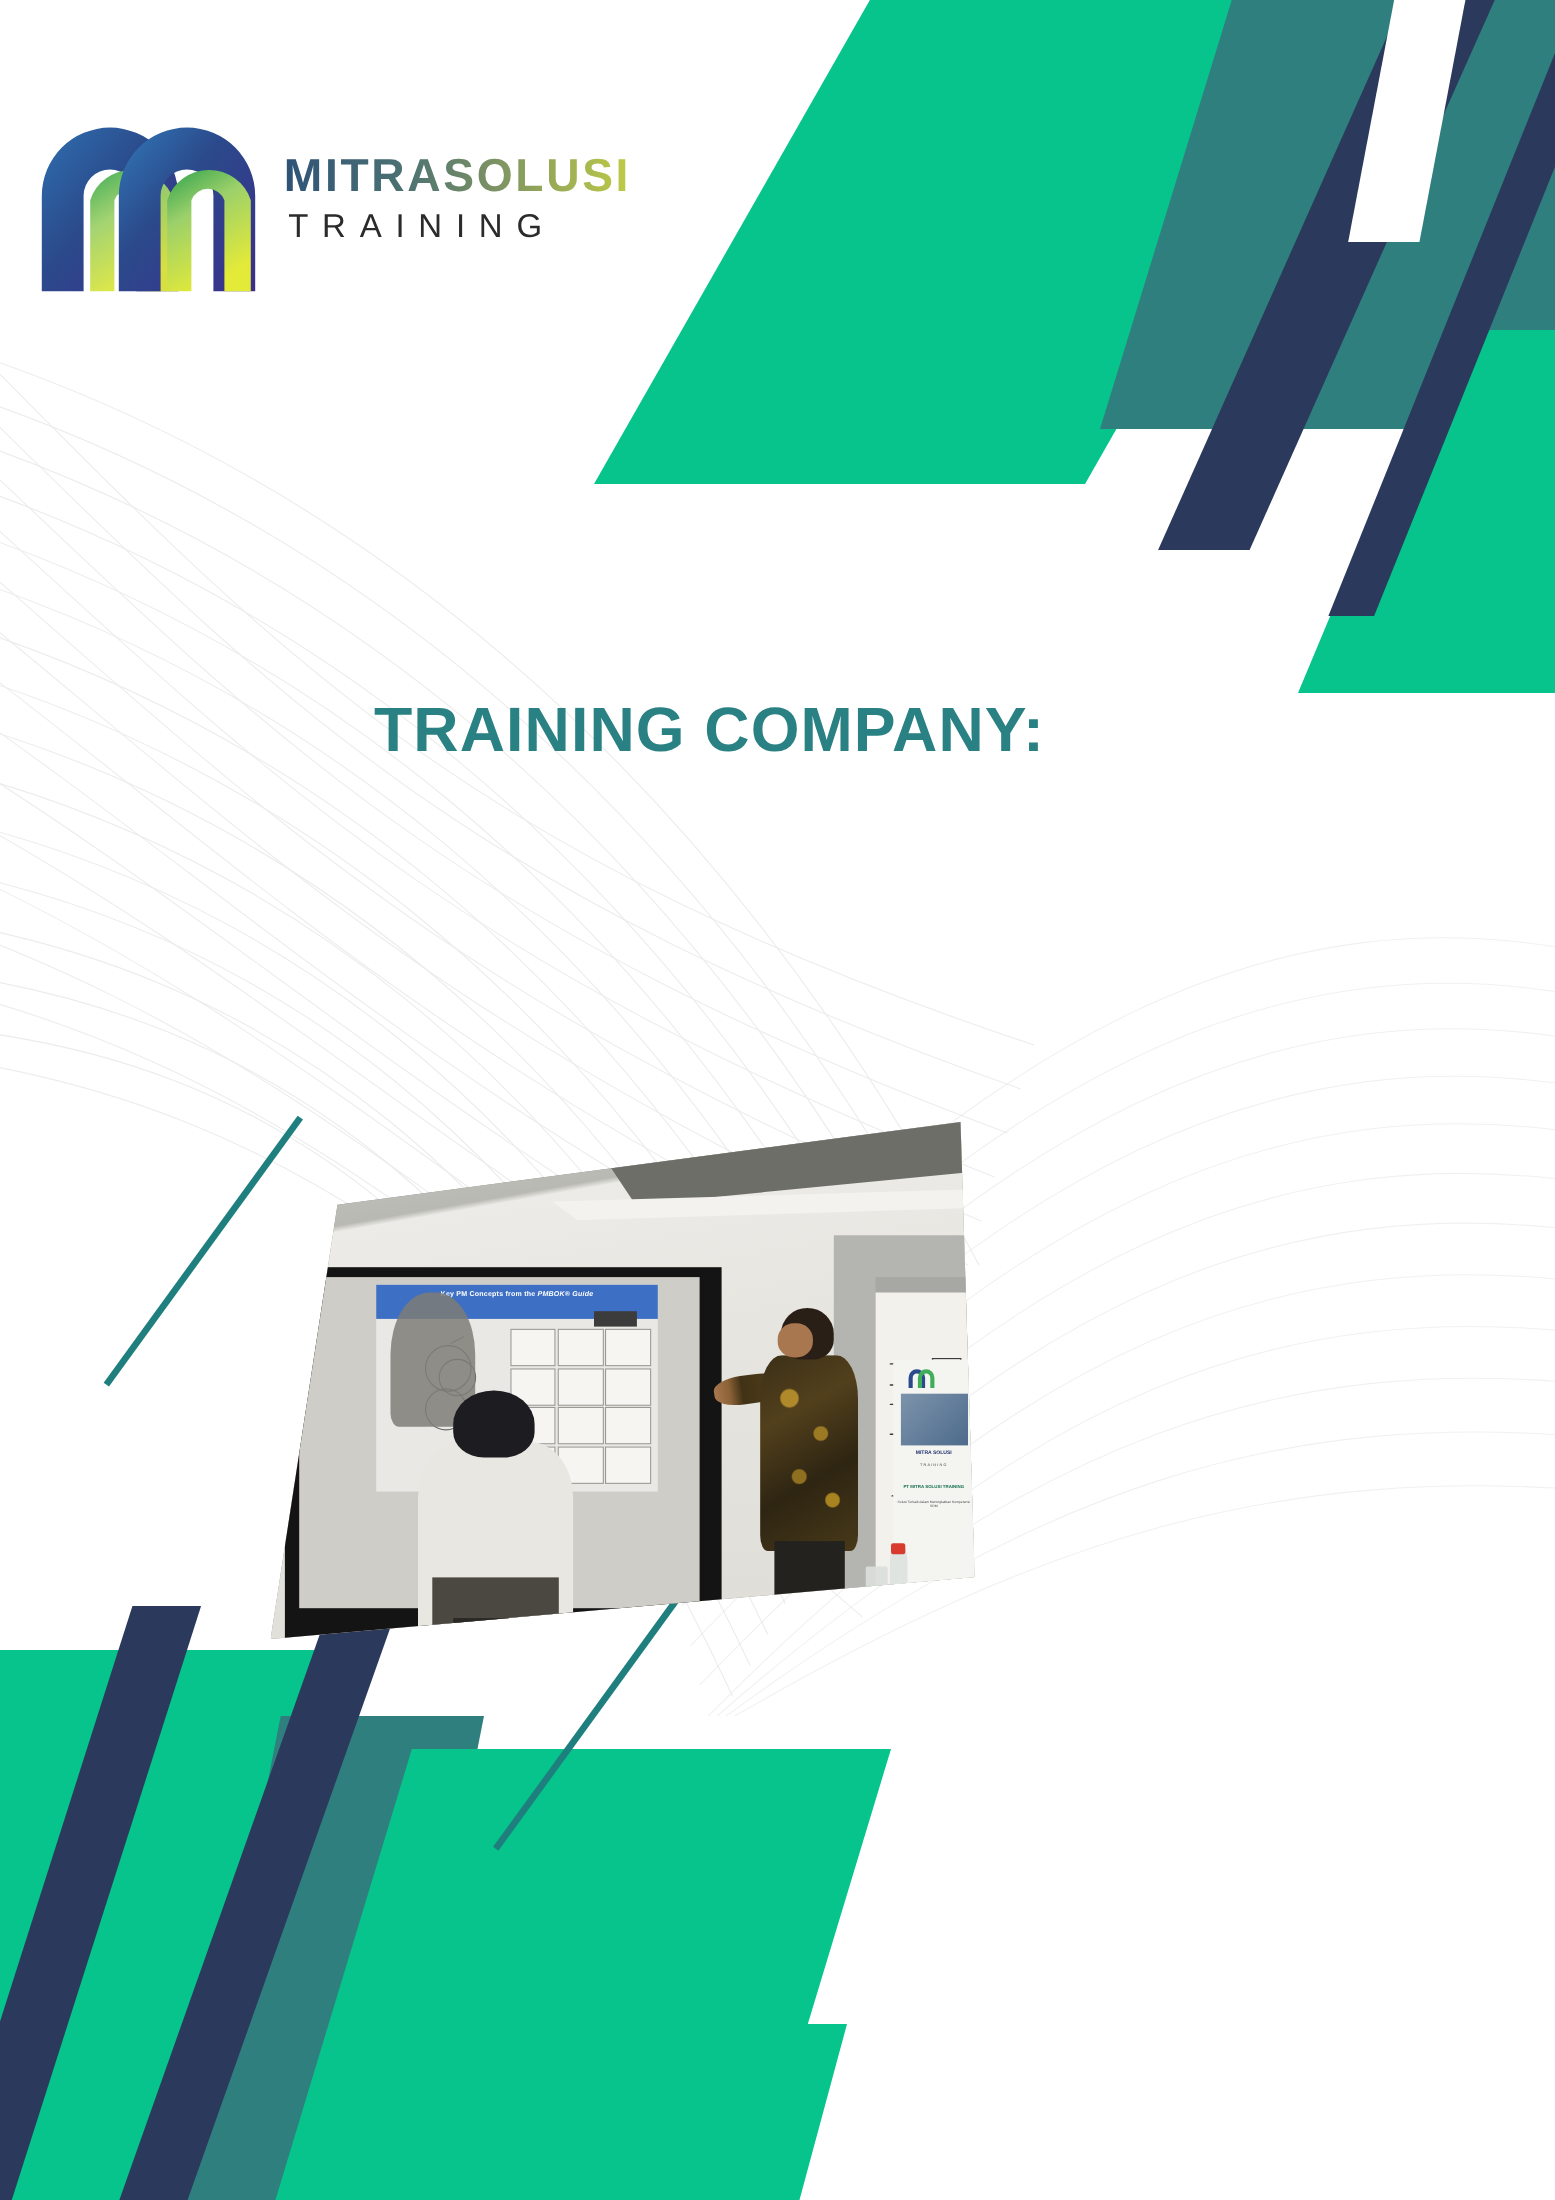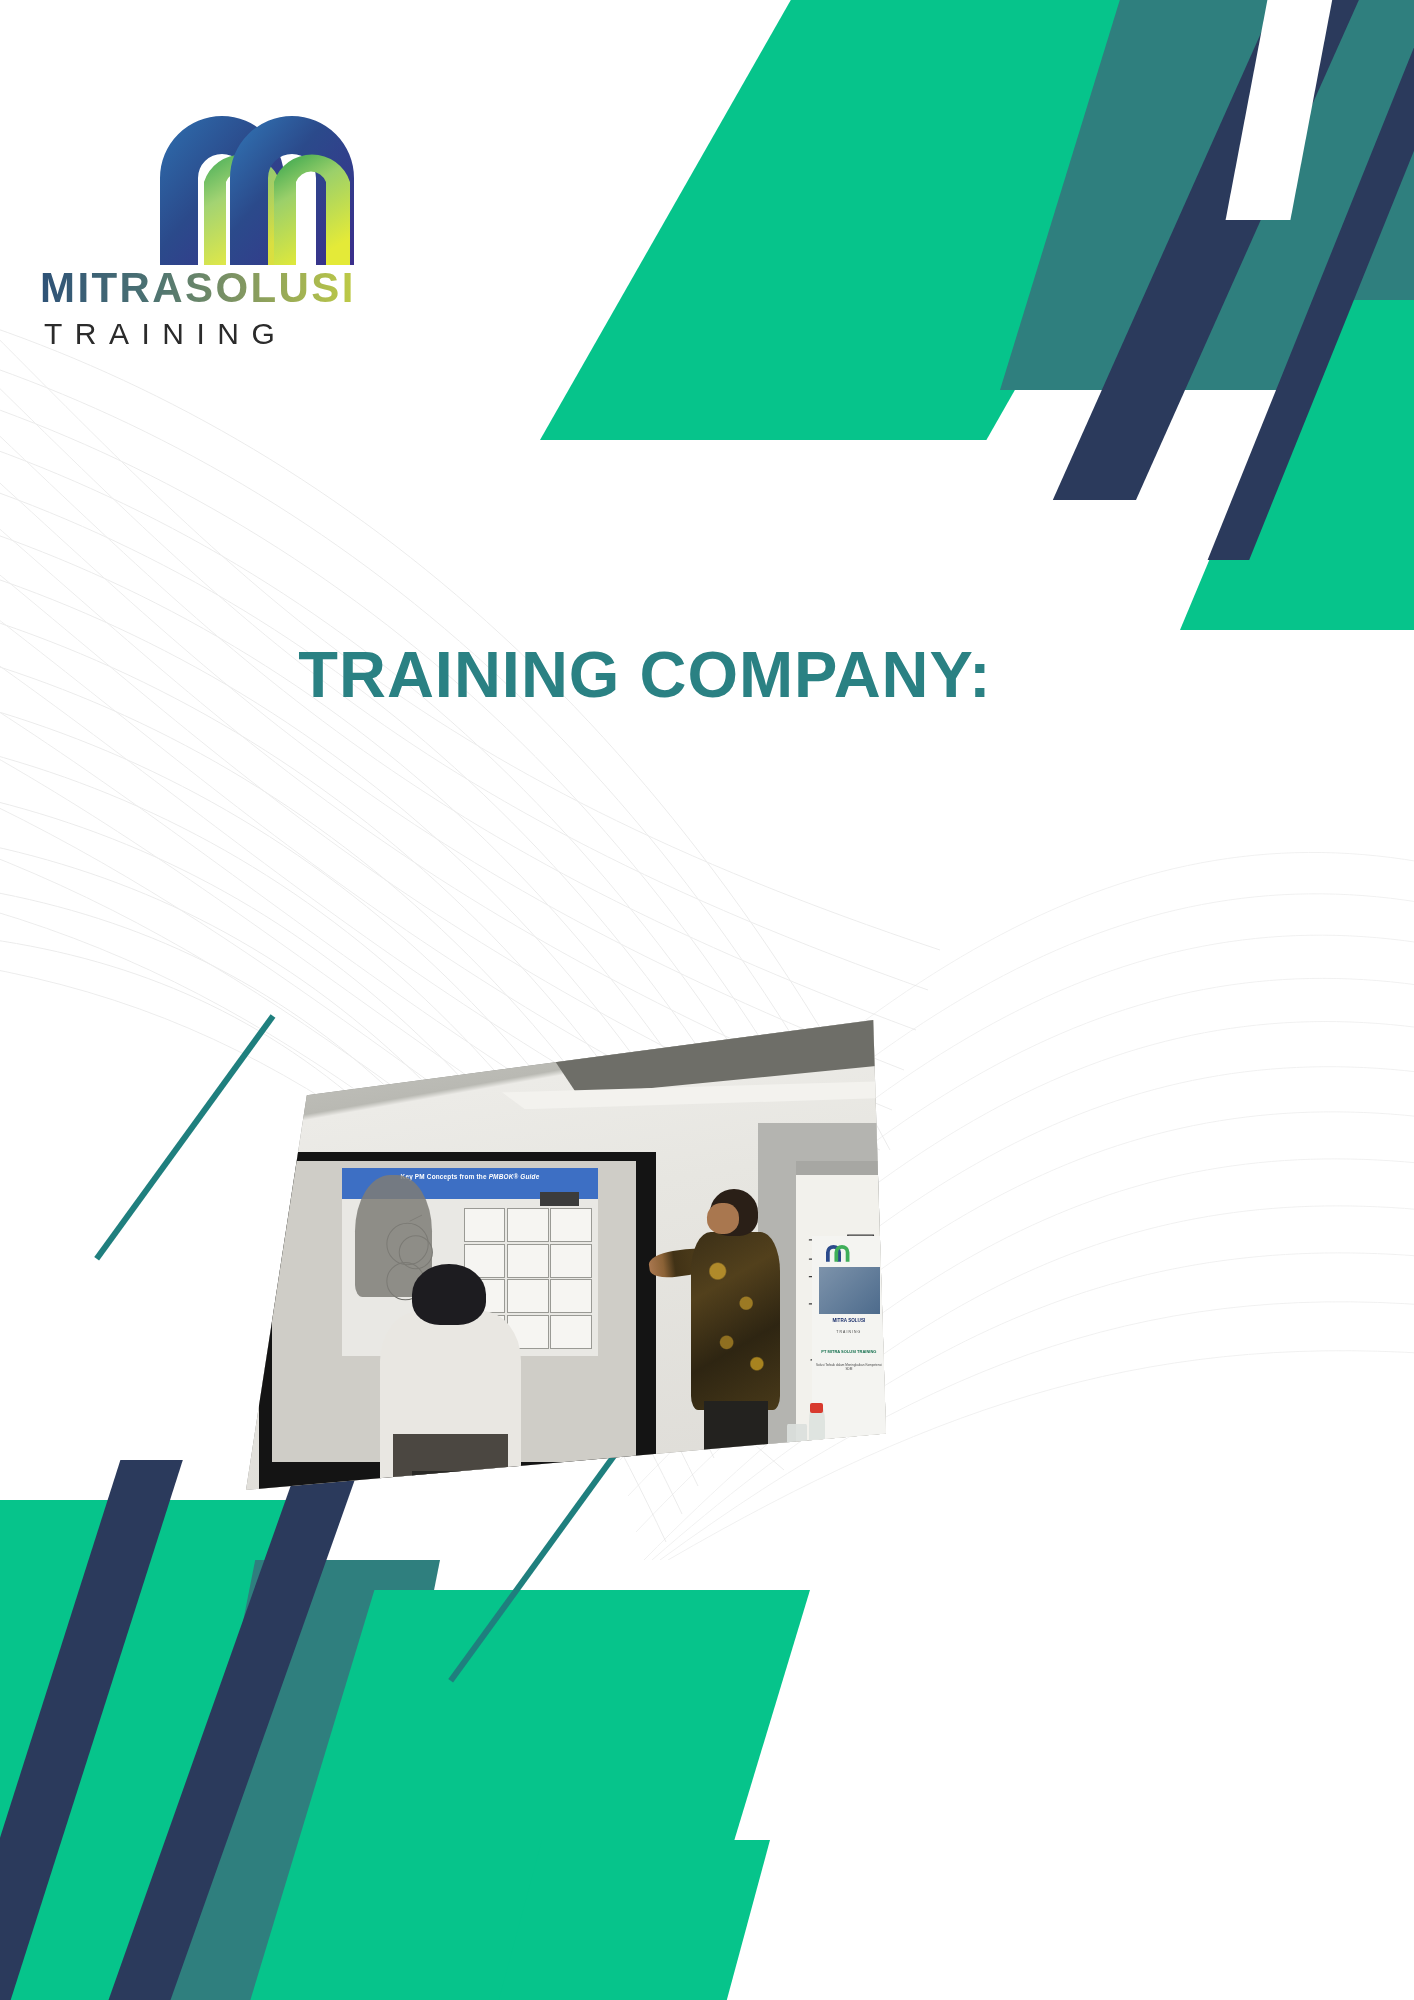--- a/index.html
+++ b/index.html
@@ -63,31 +63,31 @@
     clip-path:polygon(24% 0%, 100% 0%, 82% 100%, 6% 100%);
   }
 
   
   .swirl{position:absolute;top:250px;left:-120px;width:1250px;height:1300px;
          opacity:.55;pointer-events:none;}
   .swirl2{position:absolute;top:760px;left:560px;width:900px;height:800px;
           opacity:.45;pointer-events:none;transform:scaleX(-1);}
 
   
-  .logo{position:absolute;top:100px;left:30px;display:flex;align-items:flex-end;flex-direction:column;}
+  .logo{position:absolute;top:100px;left:30px;display:flex;align-items:center;}
   .logo-mark{width:218px;height:165px;flex:none;}
   .logo-words{margin-left:10px;margin-bottom:6px;}
   .logo-top{display:block;height:46px;}
   .logo-sub{display:block;font-size:30px;letter-spacing:12.5px;
             color:#2b2b2b;font-weight:400;margin-top:6px;padding-left:4px;
             font-family:"Liberation Sans",sans-serif;}
 
   
   .title{position:absolute;top:595px;left:0;width:1290px;text-align:center;
-         color:#2A8183;font-weight:bold;font-size:65px;line-height:1.12;
+         color:#2A8183;font-weight:bold;font-size:57px;line-height:1.12;
          letter-spacing:1px;font-family:"Liberation Sans",sans-serif;
          font-stretch:condensed;}
   .title .l{display:block;white-space:nowrap;}
 
   
   .photo-wrap{position:absolute;top:1020px;left:246px;width:640px;height:470px;}
   .photo-clip{position:absolute;inset:0;
     clip-path:polygon(9.5% 16%, 98% 0%, 100% 88%, 0% 100%);
     overflow:hidden;background:#8d8d88;}
   .accent-line{position:absolute;width:6px;height:300px;background:#1F7F7E;

